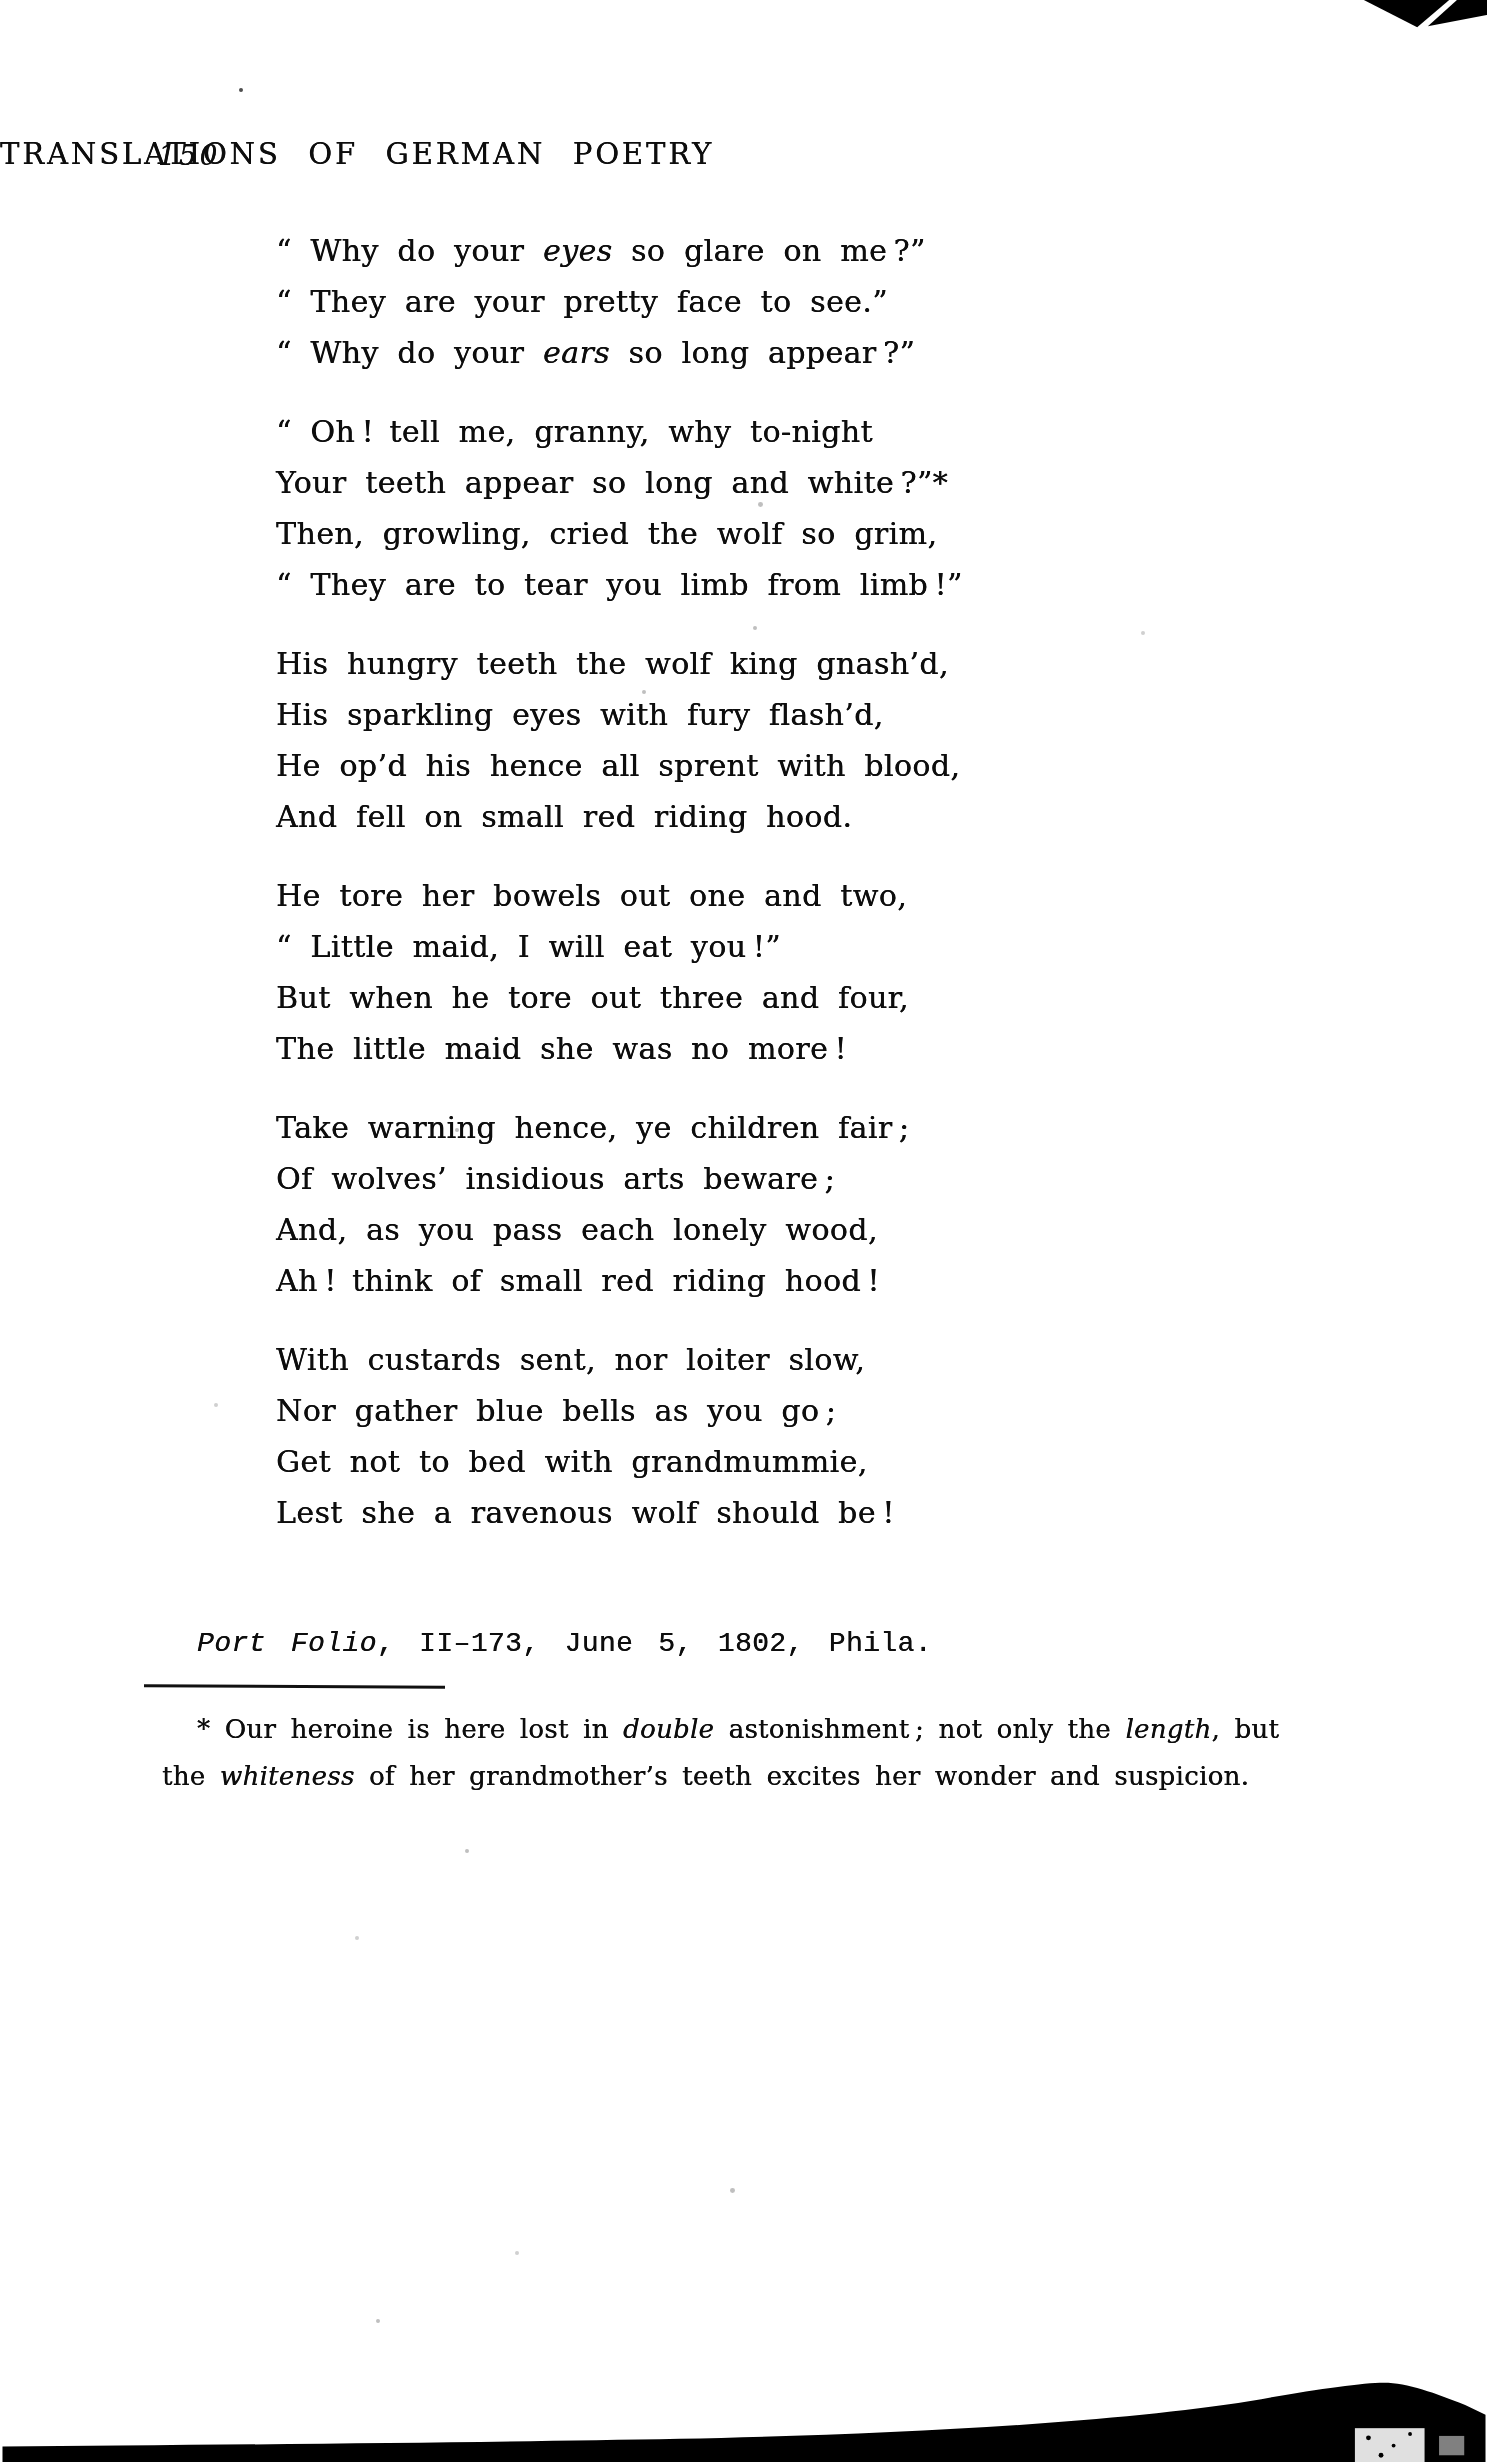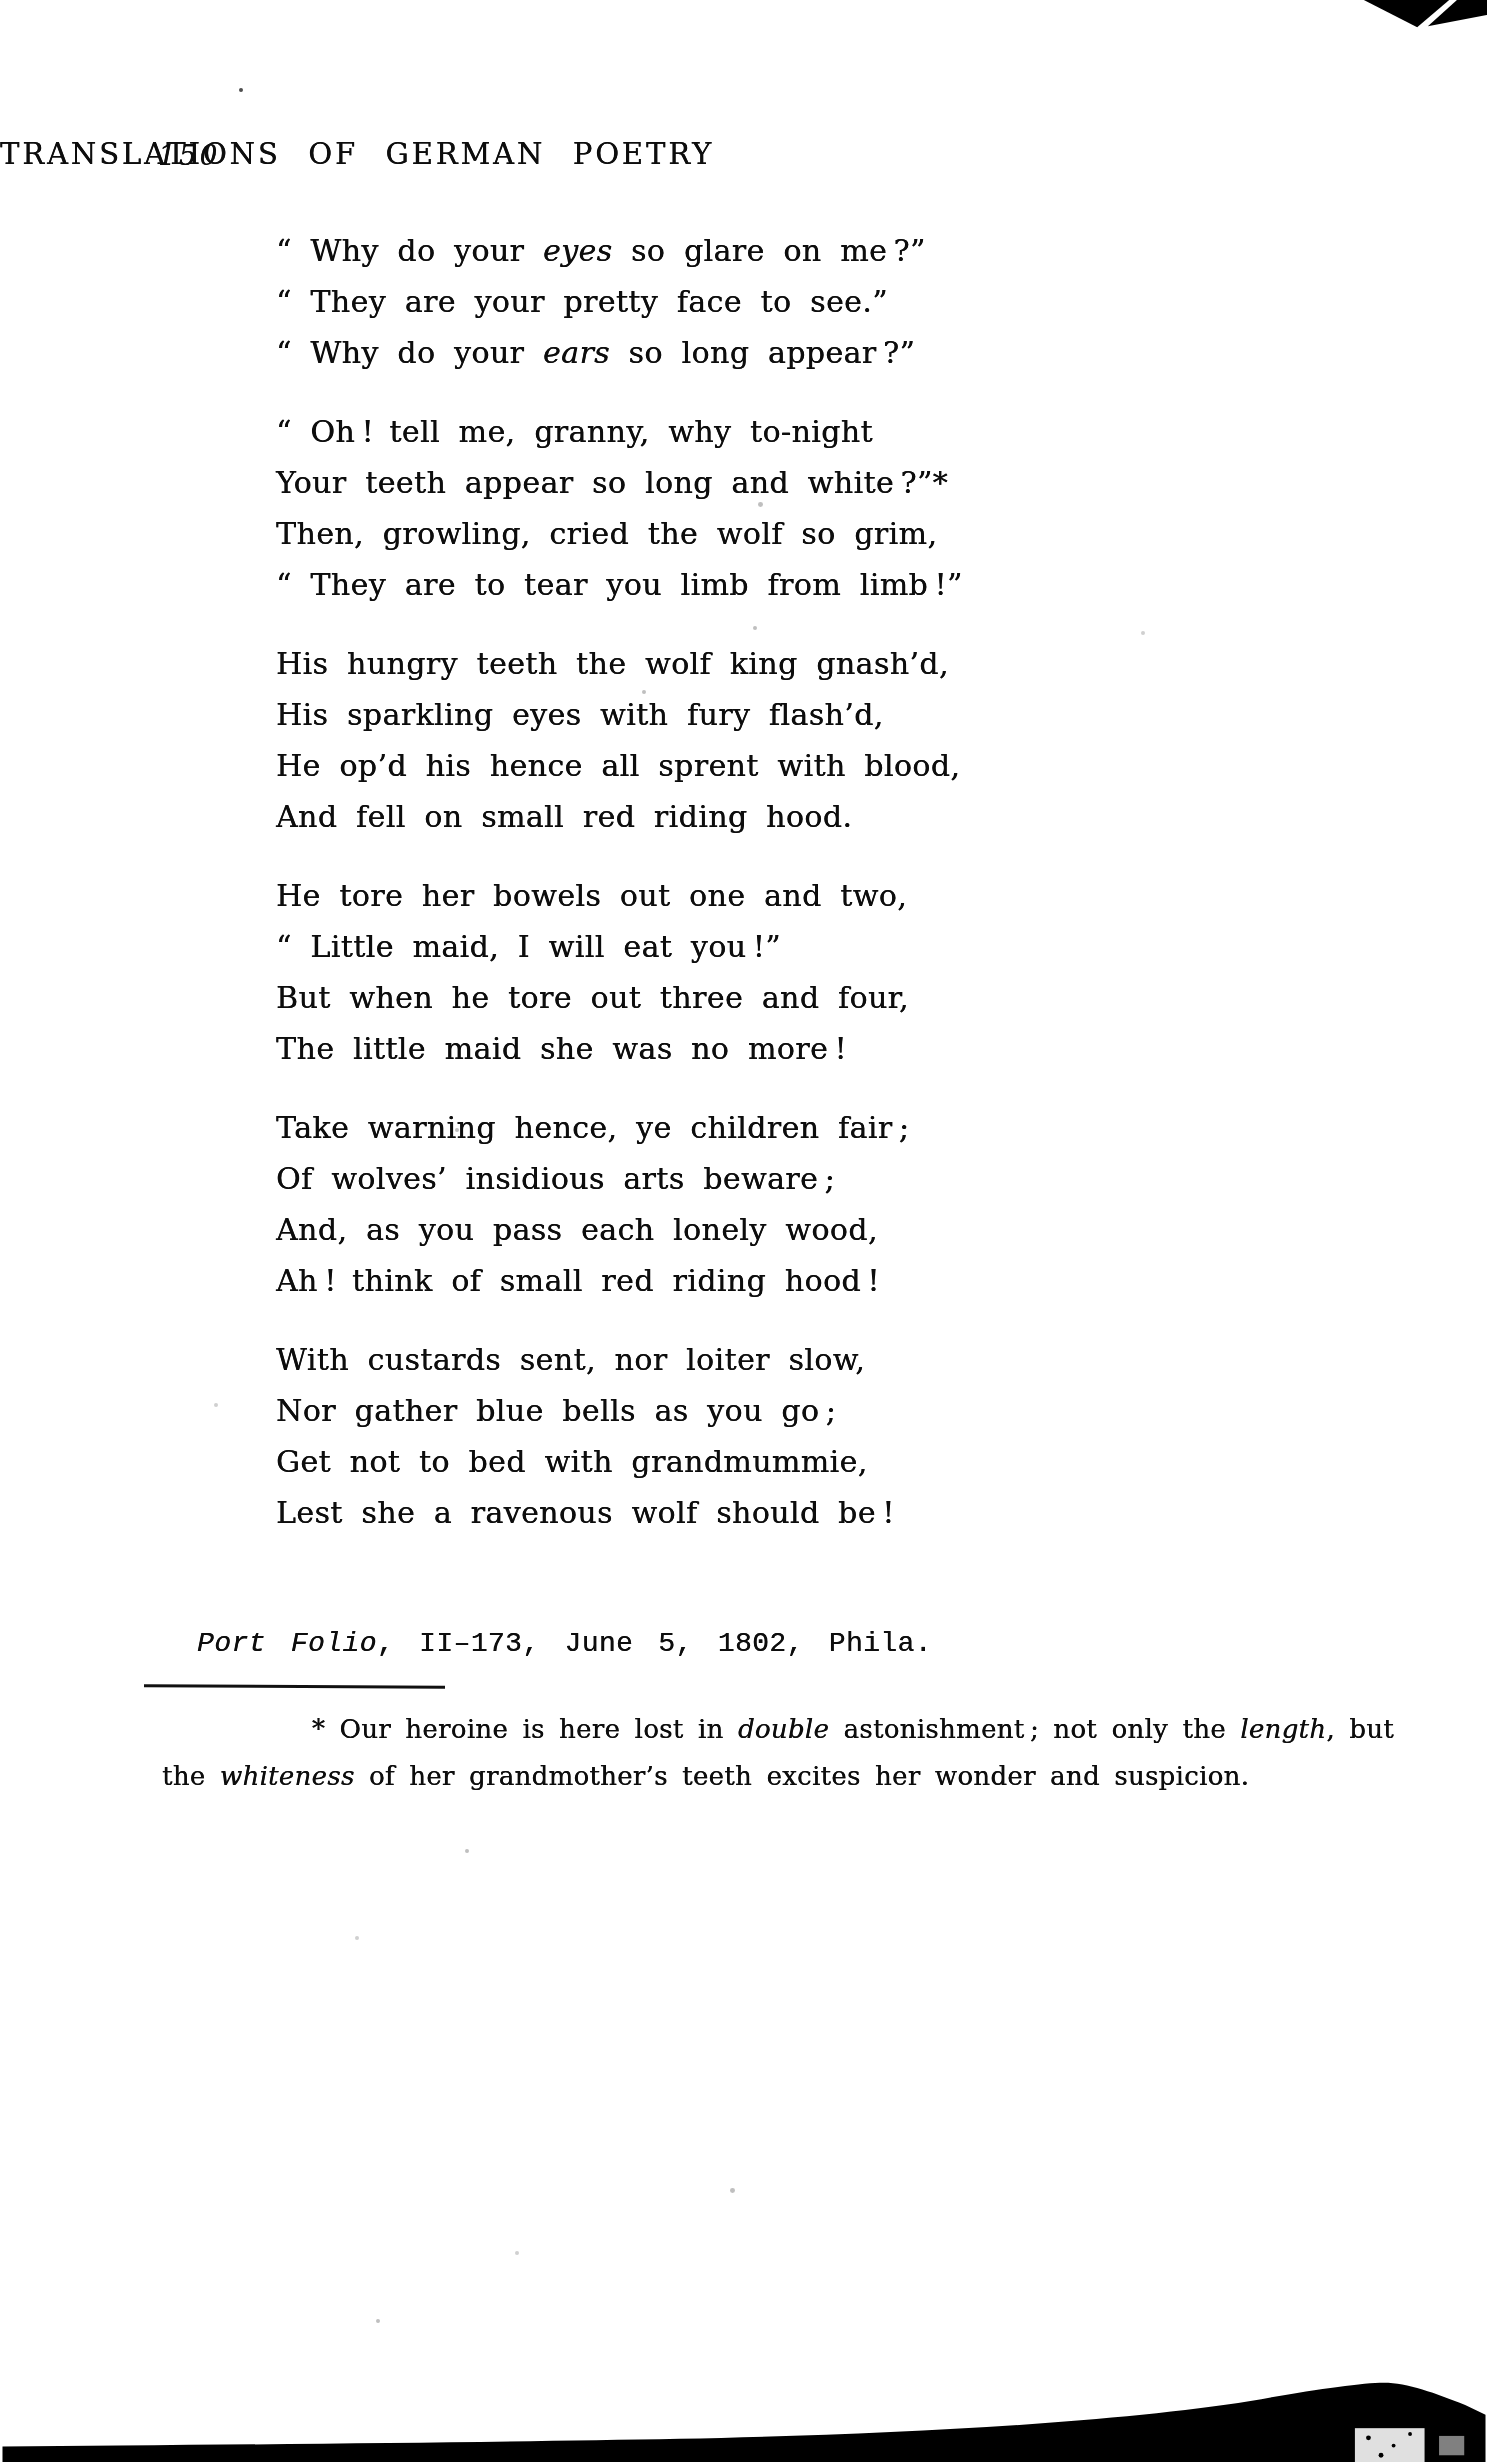--- a/index.html
+++ b/index.html
@@ -34,21 +34,21 @@
 
   .footnote-rule{
     position:absolute;left:144px;top:1685px;width:301px;height:2.9px;
     background:#111;transform:rotate(0.3deg);
   }
 
   .footnote{
     position:absolute;left:162px;top:1706px;width:1232px;
     font-size:26px;line-height:47px;word-spacing:5.8px;letter-spacing:0.3px;
   }
-  .footnote .fline:first-child{text-indent:35px;text-align:right;}
+  .footnote .fline:first-child{text-indent:35px;}
 
   .corner-artifact{position:absolute;top:0;right:0;}
   .bottom-artifact{position:absolute;bottom:0;left:0;}
 
   .speck{position:absolute;background:#8a8a8a;border-radius:50%;opacity:0.55;}
 </style>
 </head>
 <body>
 
 <div class="page">

